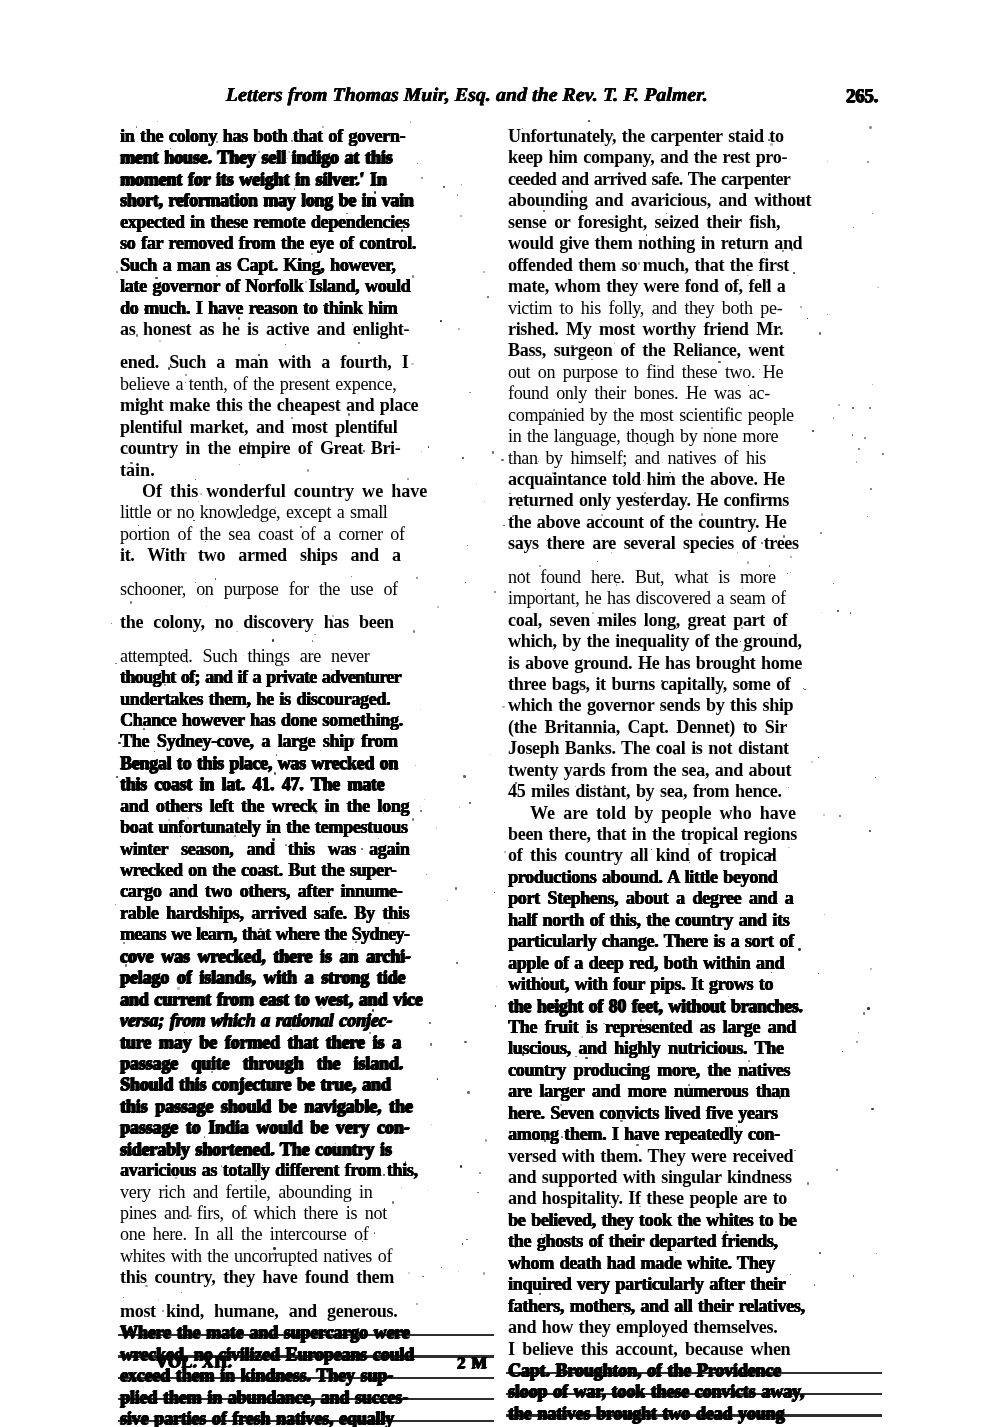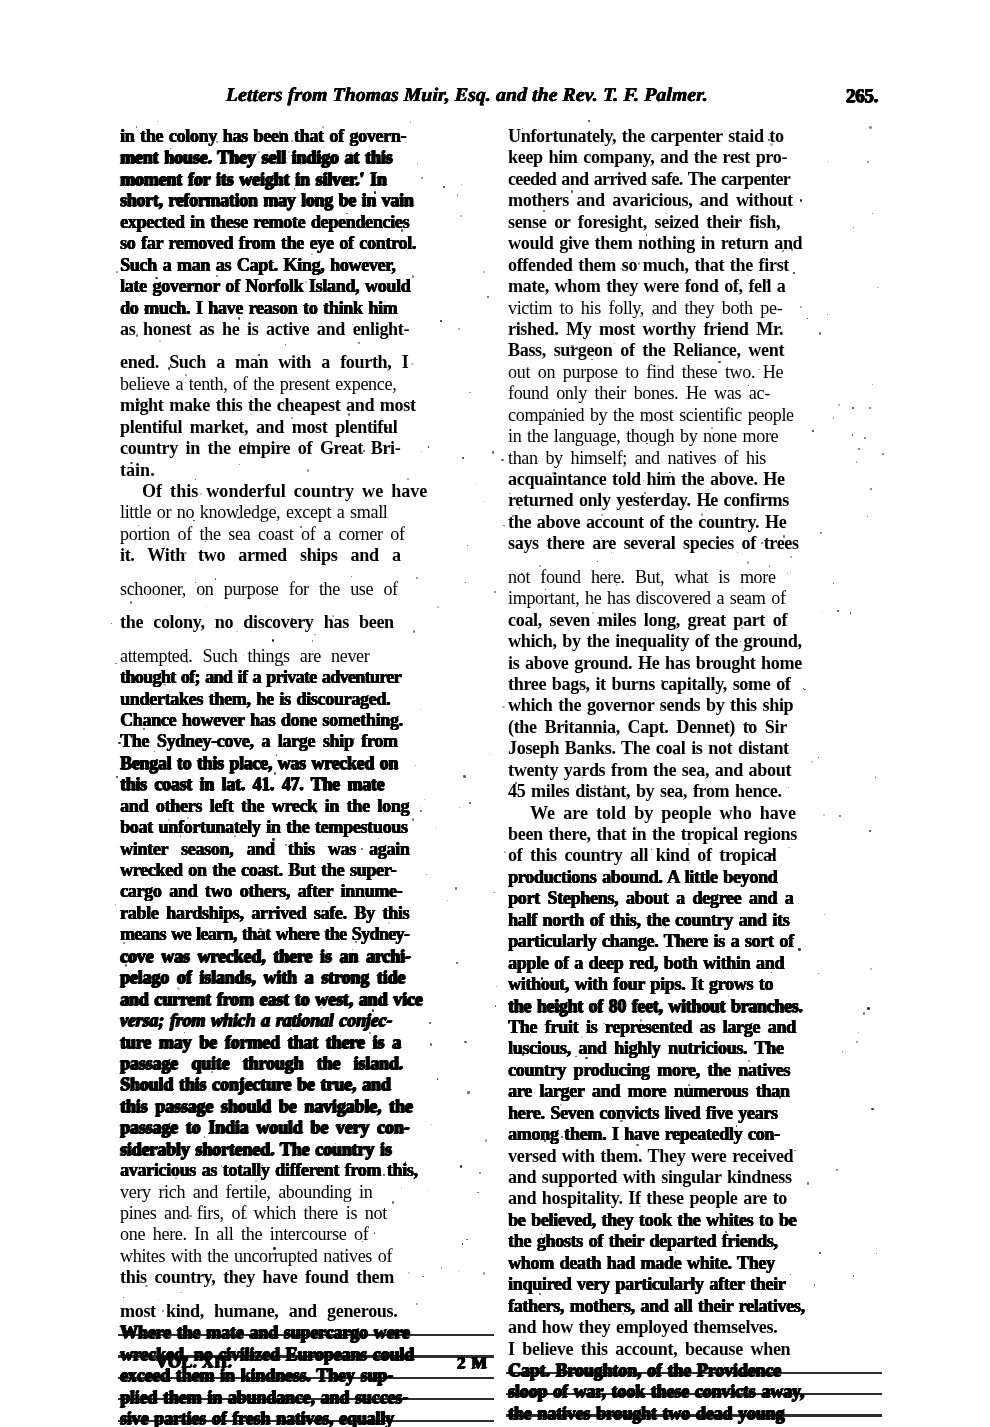--- a/index.html
+++ b/index.html
@@ -137,33 +137,33 @@
 <body>
 
 <div class="page">
 
   <div class="running-head">
     <span class="rh-title blot">Letters from Thomas Muir, Esq. and the Rev. T. F. Palmer.</span>
     <span class="rh-folio blot2">265.</span>
   </div>
 
   <div class="col col-left">
-    <span class="line blot w1 tight">in the colony has been that of govern-</span>
+    <span class="line blot w1 tight">in the colony has both that of govern-</span>
     <span class="line smear w1 tight">ment house.    They sell indigo at this</span>
     <span class="line smear w1 tight">moment for its weight in silver.'   In</span>
     <span class="line blot2 w1 tight">short, reformation may long be in vain</span>
     <span class="line blot w1 tight">expected in these remote dependencies</span>
     <span class="line blot w1 tight">so far removed from the eye of control.</span>
     <span class="line blot w1 tight">Such a man as Capt. King, however,</span>
     <span class="line blot w1 tight">late governor of Norfolk Island, would</span>
     <span class="line blot w1 tight">do much.    I have reason to think him</span>
     <span class="line bold w2 tight">as honest as he is active and enlight-</span>
     <span class="line bold w3 tight">ened.   Such a man with a fourth, I</span>
     <span class="line w1 tight">believe a tenth, of the present expence,</span>
-    <span class="line bold w1 tight">might make this the cheapest and most</span>
+    <span class="line bold w1 tight">might make this the cheapest and place</span>
     <span class="line bold w2 tight">plentiful market, and most plentiful</span>
     <span class="line bold w2 tight">country in the empire of Great Bri-</span>
     <span class="line bold">tain.</span>
     <span class="line bold w2 ind">Of this wonderful country we have</span>
     <span class="line w1 tight">little or no knowledge, except a small</span>
     <span class="line w2 tight">portion of the sea coast of a corner of</span>
     <span class="line bold w4 tight">it.    With two armed ships and a</span>
     <span class="line w3 tight">schooner, on purpose for the use of</span>
     <span class="line bold w3 tight">the colony, no discovery has been</span>
     <span class="line w3 tight">attempted.   Such things are never</span>
@@ -204,21 +204,21 @@
     <span class="line smear strike-ink w1 tight">sive parties of fresh natives, equally</span>
     <span class="line smear strike-ink w3 tight">kind, shewed them the way.   The</span>
     <span class="line smear strike-ink w1 tight2">mate, represented to be an amiable man,</span>
     <span class="line smear w1 tight">walked till he could walk no longer.</span>
   </div>
 
   <div class="col col-right">
     <span class="line bold w1 tight">Unfortunately, the carpenter staid to</span>
     <span class="line bold w1 tight">keep him company, and the rest pro-</span>
     <span class="line bold w1 tight2">ceeded and arrived safe.  The carpenter</span>
-    <span class="line bold w2 tight">mothers and avaricious, and without</span>
+    <span class="line bold w2 tight">abounding and avaricious, and without</span>
     <span class="line bold w2 tight">sense or foresight, seized their fish,</span>
     <span class="line bold w1 tight">would give them nothing in return and</span>
     <span class="line bold w1 tight">offended them so much, that the first</span>
     <span class="line bold w1 tight">mate, whom they were fond of, fell a</span>
     <span class="line w2 tight">victim to his folly, and they both pe-</span>
     <span class="line bold w2 tight">rished.   My most worthy friend Mr.</span>
     <span class="line bold w2 tight">Bass, surgeon of the Reliance, went</span>
     <span class="line w2 tight">out on purpose to find these two.   He</span>
     <span class="line w2 tight">found only their bones.   He was ac-</span>
     <span class="line w1 tight">companied by the most scientific people</span>

